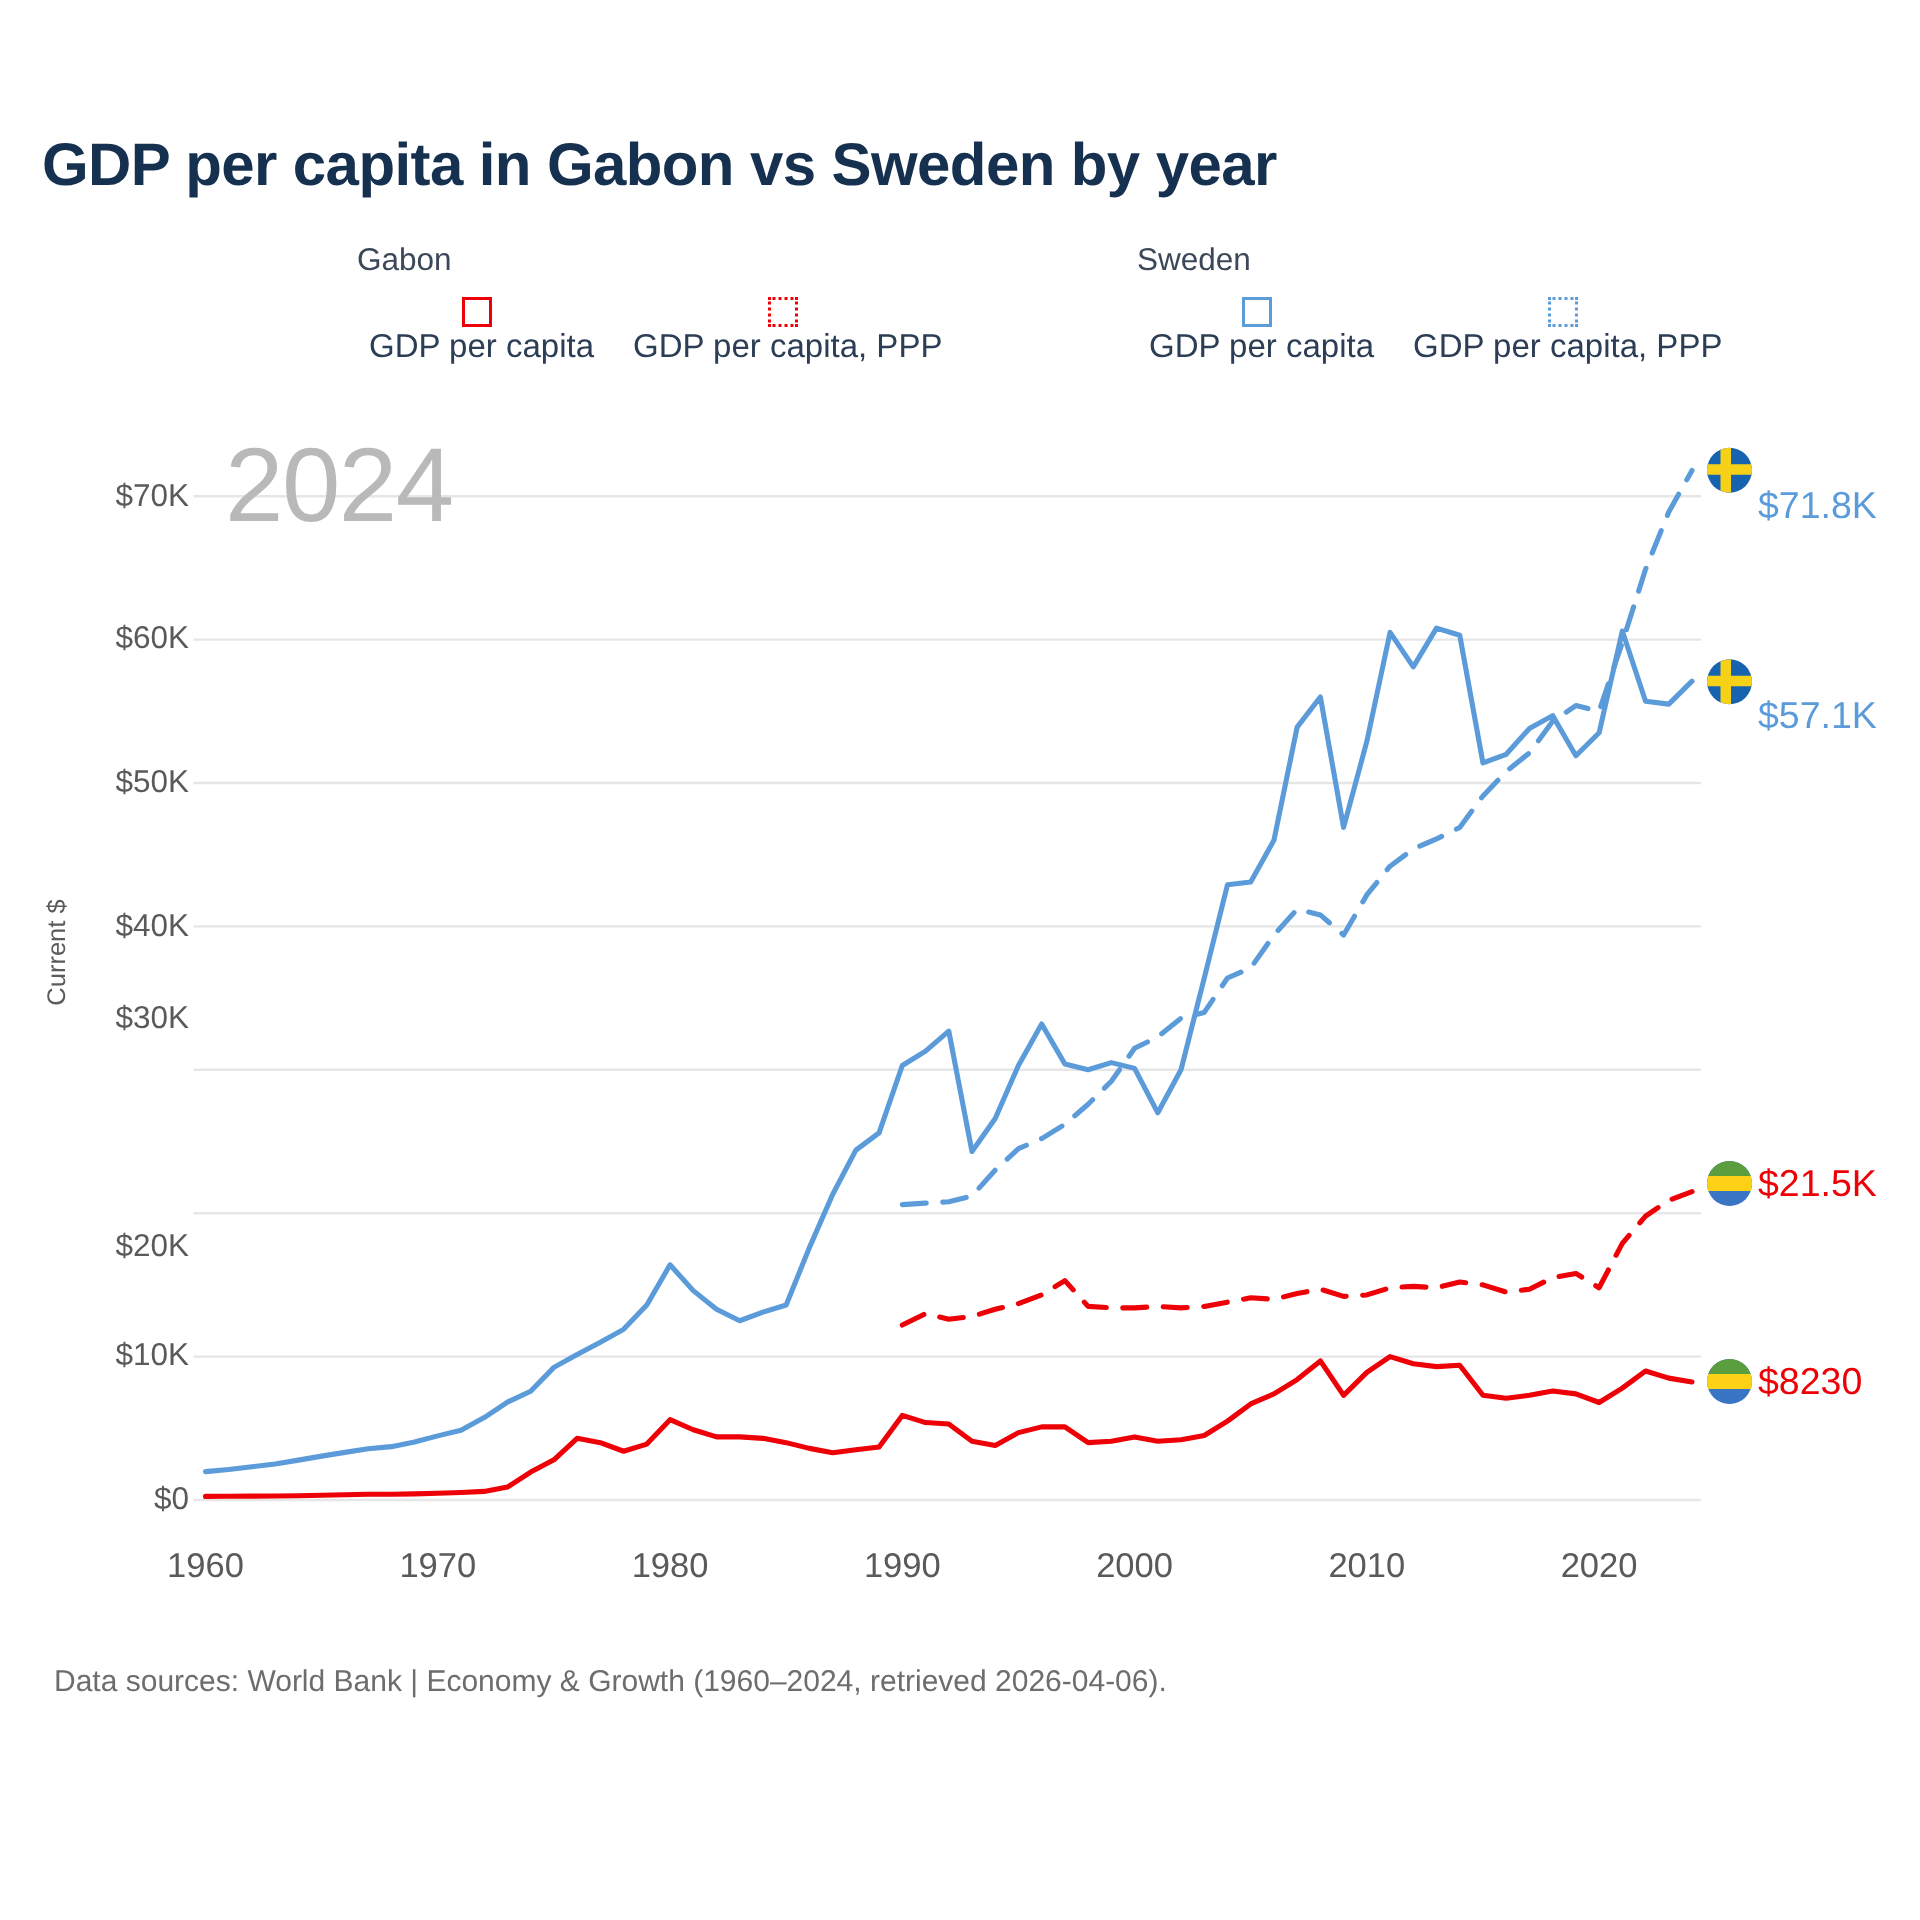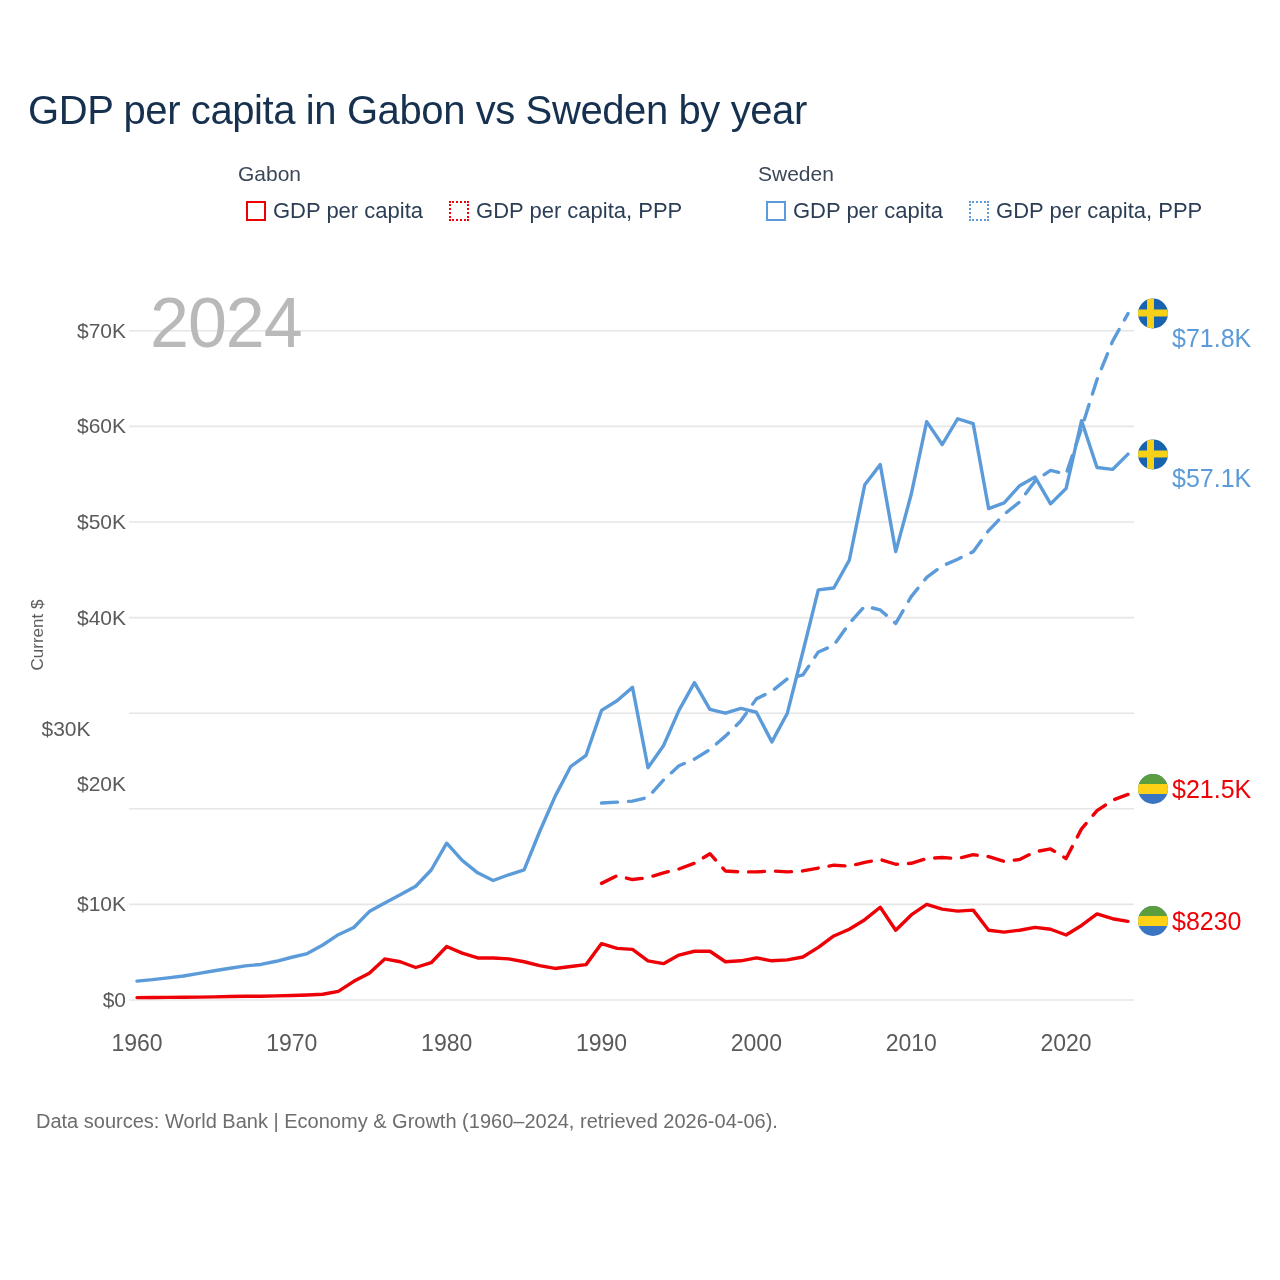--- a/index.html
+++ b/index.html
@@ -17,21 +17,21 @@
   }
   #root {
     position: absolute;
     inset: 0;
   }
   .title {
     position: absolute;
     left: 28px;
     top: 88px;
     font-size: 40px;
-    font-weight: normal;
+    font-weight: bold;
     color: #16304f;
     letter-spacing: -0.4px;
     white-space: nowrap;
   }
   
   .legend {
     position: absolute;
     left: 238px;
     top: 162px;
     width: 1030px;
@@ -49,20 +49,21 @@
     position: absolute;
     top: 36px;
     display: flex;
     align-items: center;
     white-space: nowrap;
   }
   .li {
     display: flex;
     align-items: center;
     margin-right: 26px;
+    flex-direction: column;
   }
   .swatch {
     width: 20px;
     height: 20px;
     background: #fff;
     margin-right: 7px;
     box-sizing: border-box;
     flex: none;
   }
   .sw-solid-red   { border: 2.5px solid #ee0007; }
@@ -238,22 +239,22 @@
         <path d="M137.00 997.61 L152.48 997.51 L167.97 997.42 L183.45 997.32 L198.94 997.13 L214.42 996.85 L229.91 996.46 L245.39 996.18 L260.88 996.18 L276.36 995.89 L291.84 995.51 L307.33 995.03 L322.81 994.26 L338.30 991.40 L353.78 981.36 L369.27 973.23 L384.75 958.89 L400.23 961.76 L415.72 967.50 L431.20 962.72 L446.69 946.46 L462.17 953.16 L477.66 957.94 L493.14 957.94 L508.63 958.89 L524.11 961.76 L539.59 965.58 L555.08 968.45 L570.56 966.54 L586.05 964.63 L601.53 943.60 L617.02 948.38 L632.50 949.33 L647.98 960.80 L663.47 963.67 L678.95 955.07 L694.44 951.24 L709.92 951.24 L725.41 961.76 L740.89 960.80 L756.38 957.94 L771.86 960.80 L787.34 959.85 L802.83 956.98 L818.31 947.42 L833.80 935.95 L849.28 929.26 L864.77 919.70 L880.25 907.27 L895.73 930.21 L911.22 914.92 L926.70 904.40 L942.19 909.18 L957.67 911.09 L973.16 910.14 L988.64 930.21 L1004.13 932.12 L1019.61 930.21 L1035.09 927.34 L1050.58 929.26 L1066.06 934.99 L1081.55 925.43 L1097.03 913.96 L1112.52 918.74 L1128.00 921.32" fill="none" stroke="#ee0007" stroke-width="3.4" stroke-linejoin="round" stroke-linecap="round"></path>
         <path d="M601.53 883.37 L617.02 875.72 L632.50 879.54 L647.98 877.63 L663.47 872.85 L678.95 869.03 L694.44 863.29 L709.92 853.73 L725.41 870.94 L740.89 871.90 L756.38 871.90 L771.86 870.94 L787.34 871.90 L802.83 870.94 L818.31 868.07 L833.80 865.20 L849.28 866.16 L864.77 862.34 L880.25 859.47 L895.73 864.25 L911.22 863.29 L926.70 858.51 L942.19 857.56 L957.67 858.51 L973.16 854.69 L988.64 856.60 L1004.13 861.38 L1019.61 859.47 L1035.09 851.82 L1050.58 848.95 L1066.06 858.51 L1081.55 828.88 L1097.03 810.71 L1112.52 800.20 L1128.00 794.46" fill="none" stroke="#ee0007" stroke-width="3.4" stroke-linejoin="round" stroke-linecap="round" stroke-dasharray="16,11"></path>
       </svg>
   </div>
 
   <div class="ylabel">Current $</div>
 
   <div id="ytick-layer">
       <div class="ytick" style="top: 1000px;">$0</div>
       <div class="ytick" style="top: 904.4px;">$10K</div>
-      <div class="ytick" style="top: 784px;">$20K</div>
-      <div class="ytick" style="top: 729px; text-align: center;">$30K</div>
+      <div class="ytick" style="top: 831px;">$20K</div>
+      <div class="ytick" style="top: 679px;">$30K</div>
       <div class="ytick" style="top: 617.6px;">$40K</div>
       <div class="ytick" style="top: 522px;">$50K</div>
       <div class="ytick" style="top: 426.4px;">$60K</div>
       <div class="ytick" style="top: 330.8px;">$70K</div>
     </div>
   <div id="xtick-layer">
       <div class="xtick" style="left: 77px;">1960</div>
       <div class="xtick" style="left: 231.844px;">1970</div>
       <div class="xtick" style="left: 386.688px;">1980</div>
       <div class="xtick" style="left: 541.531px;">1990</div>

